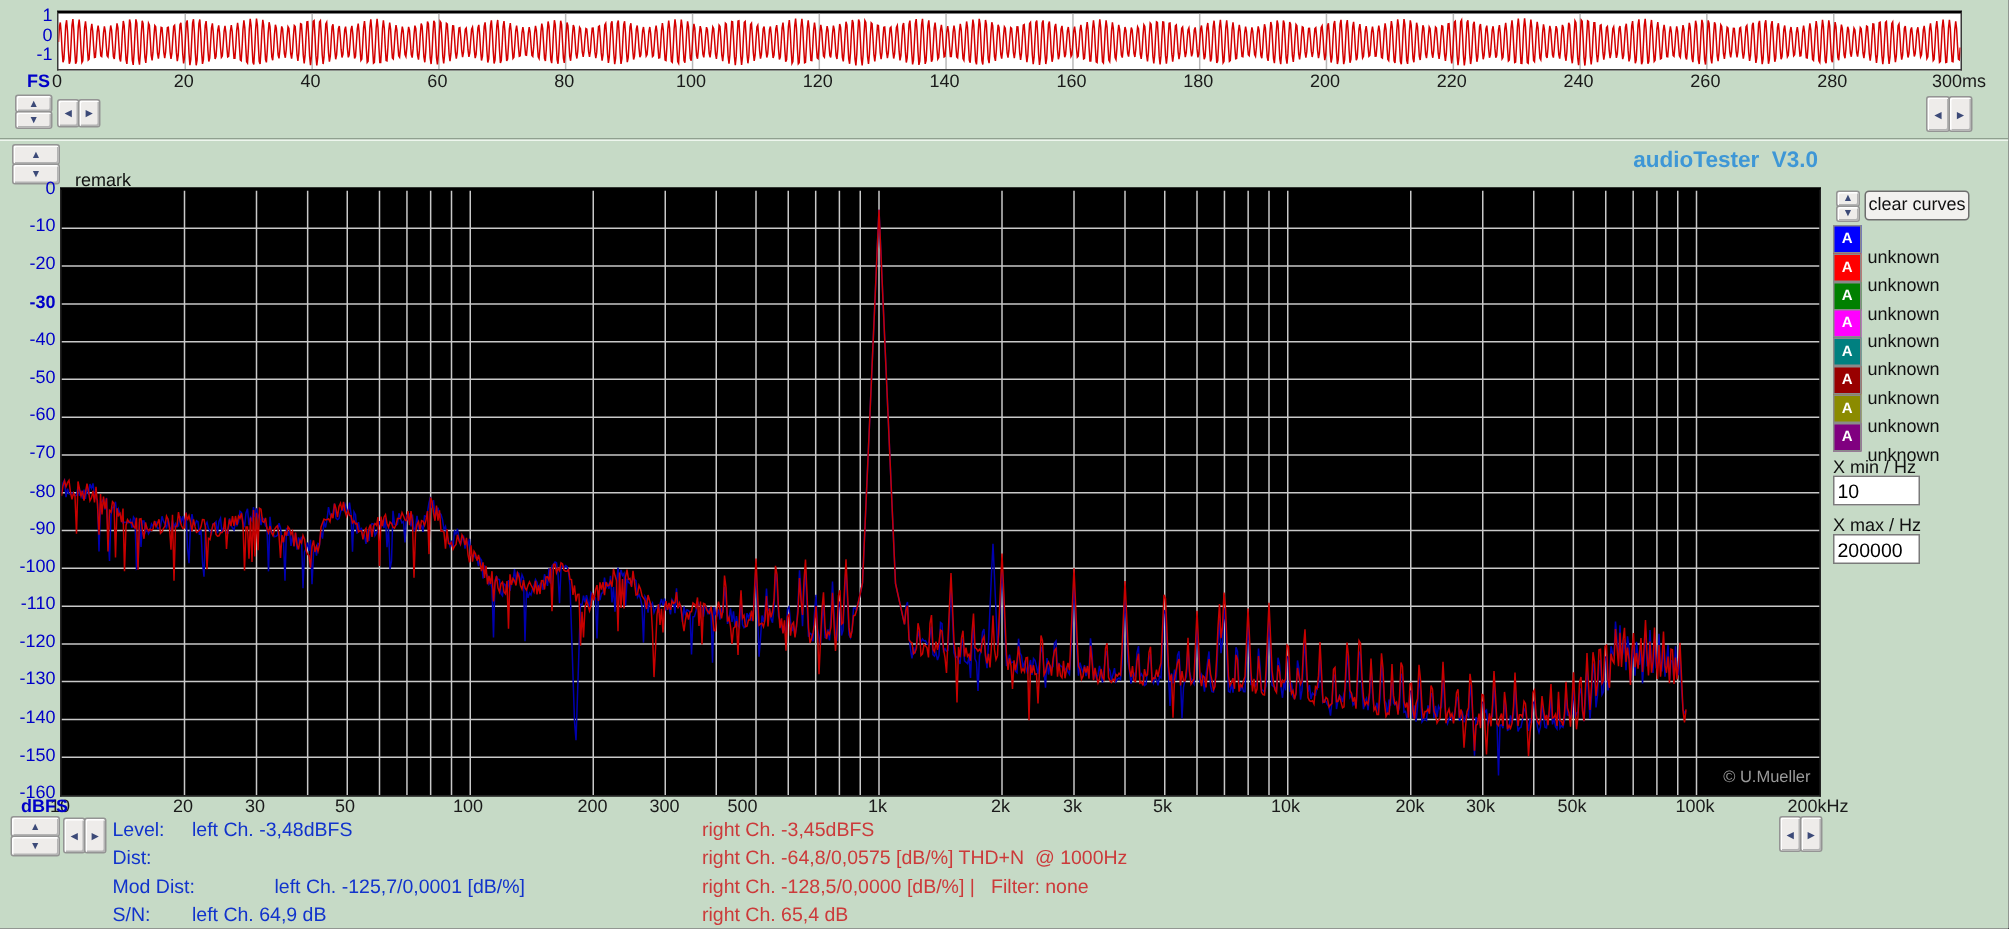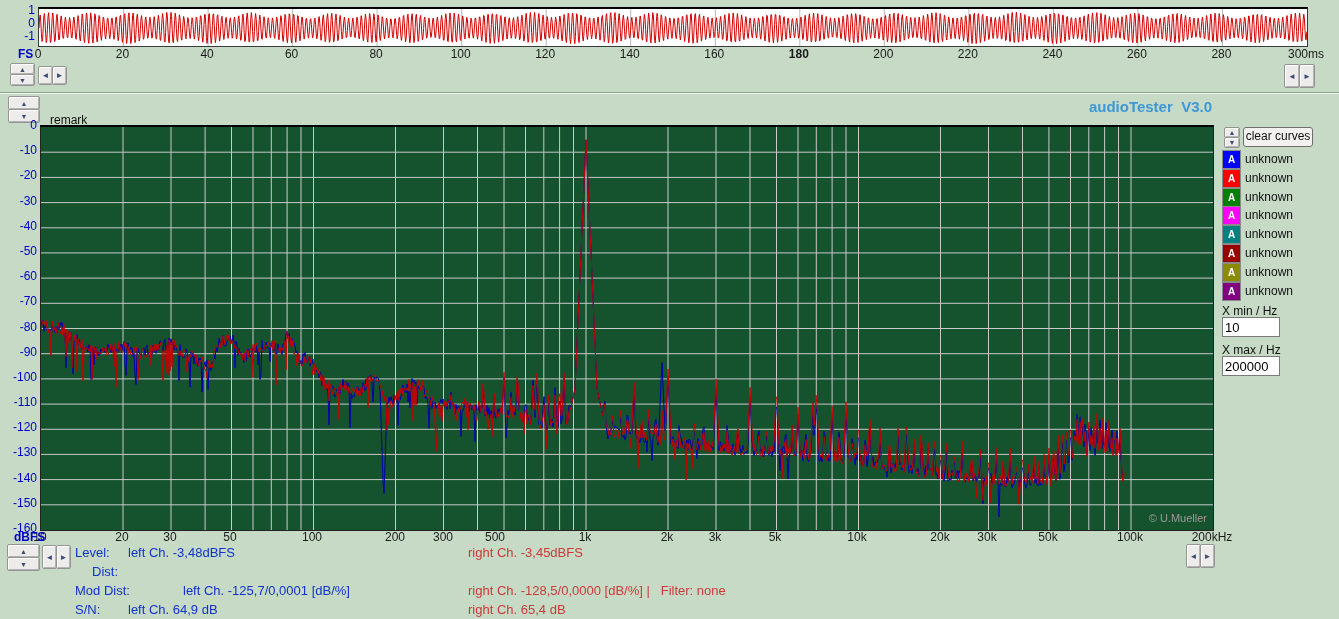--- a/index.html
+++ b/index.html
@@ -2,21 +2,21 @@
 <html><head>
 <meta charset="utf-8">
 <style>
   html,body{margin:0;padding:0;}
   body{font-family:"Liberation Sans", sans-serif;}
   .app{position:relative;width:1339px;height:619px;background:#c6dac6;overflow:hidden;}
 
   
   .scope-plot{position:absolute;left:38px;top:7px;width:1268px;height:37px;background:#fff;
     border:1px solid #3a3a3a;border-top:2px solid #000;}
-  .spec-plot{position:absolute;left:40px;top:125px;width:1172px;height:403px;background:#14532d;
+  .spec-plot{position:absolute;left:40px;top:125px;width:1172px;height:403px;background:#000000;
     border:1px solid #222;border-top:2px solid #000;}
   svg{position:absolute;left:0;top:0;display:block;}
 
   
   .yt{position:absolute;font-size:12px;color:#0000c8;text-align:right;}
   .xt{position:absolute;font-size:12px;color:#1a1a1a;transform:translateX(-50%);white-space:nowrap;}
   .unit{position:absolute;font-size:12px;font-weight:bold;color:#0000c8;}
 
   .remark{position:absolute;left:50px;top:99px;font-size:12px;color:#111;margin-top:14px;}
   .title{position:absolute;left:1020px;top:98px;width:192px;text-align:right;font-size:15px;
@@ -30,21 +30,21 @@
   .up::before{content:"\25B2";font-size:7px;}
   .down::before{content:"\25BC";font-size:7px;}
   .left::before{content:"\25C4";font-size:8px;}
   .right::before{content:"\25BA";font-size:8px;}
 
   .btn-clear{position:absolute;left:1243px;top:127px;width:68px;height:18px;font-size:12px;color:#111;
     background:#f2f1ef;border:1px solid #6e6e6e;border-radius:3px;text-align:center;line-height:16px;}
 
   .chip{position:absolute;left:1222px;width:17px;height:17px;display:flex;align-items:center;
     justify-content:center;color:#fff;font-size:10px;font-weight:bold;border:1px solid #8a8a8a;}
-  .chip-label{position:absolute;left:1245px;font-size:12px;color:#111;width:70px;}
+  .chip-label{position:absolute;left:1245px;font-size:12px;color:#111;width:70px;margin-top:12px;}
 
   .panel-label{position:absolute;left:1222px;font-size:12px;color:#111;}
   .xfield{position:absolute;left:1222px;width:52px;height:16px;font-family:"Liberation Sans",sans-serif;
     font-size:13px;border:1px solid #7a7a7a;background:#fff;padding:1px 2px;}
 
   .mrow span{position:absolute;font-size:13px;white-space:pre;}
   .m-label{left:75px;color:#1133cc;}
   .m-left{left:128px;color:#1133cc;}
   .mrow.r2 .m-left{left:183px;}
   .m-right{left:468px;color:#cc3a3a;}
@@ -82,21 +82,21 @@
   <div id="scopeXT">
       <div class="xt" style="left:38px;top:47px;">0</div>
       <div class="xt" style="left:122.53333333333333px;top:47px;">20</div>
       <div class="xt" style="left:207.06666666666666px;top:47px;">40</div>
       <div class="xt" style="left:291.6px;top:47px;">60</div>
       <div class="xt" style="left:376.1333333333333px;top:47px;">80</div>
       <div class="xt" style="left:460.66666666666663px;top:47px;">100</div>
       <div class="xt" style="left:545.2px;top:47px;">120</div>
       <div class="xt" style="left:629.7333333333333px;top:47px;">140</div>
       <div class="xt" style="left:714.2666666666667px;top:47px;">160</div>
-      <div class="xt" style="left:798.8px;top:47px;font-weight:bold;">180</div>
+      <div class="xt" style="left:798.8px;top:47px;">180</div>
       <div class="xt" style="left:883.3333333333333px;top:47px;">200</div>
       <div class="xt" style="left:967.8666666666666px;top:47px;">220</div>
       <div class="xt" style="left:1052.4px;top:47px;">240</div>
       <div class="xt" style="left:1136.9333333333334px;top:47px;">260</div>
       <div class="xt" style="left:1221.4666666666667px;top:47px;">280</div>
       <div class="xt" style="left:1306px;top:47px;">300ms</div>
     </div>
 
   <div class="sbtn up" style="left:10px;top:63px;width:23px;height:10px;"></div>
   <div class="sbtn down" style="left:10px;top:74px;width:23px;height:10px;"></div>
@@ -167,21 +167,21 @@
         <line x1="1090.0" y1="0" x2="1090.0" y2="403" stroke="#c9c9c9"></line>
         <polyline points="0,201.0 1,195.0 2,193.2 3,204.4 4,198.8 5,202.1 6,202.5 7,201.5 8,202.6 9,203.4 10,203.2 11,197.4 12,203.5 13,200.1 14,205.5 15,199.4 16,205.6 17,196.8 18,202.9 19,195.7 20,198.6 21,195.3 22,203.5 23,205.1 24,206.6 25,240.7 26,208.5 27,207.6 28,205.7 29,212.7 30,204.9 31,227.8 32,247.0 33,216.2 34,211.2 35,211.3 36,207.5 37,217.6 38,212.5 39,215.6 40,219.1 41,221.8 42,221.2 43,221.1 44,221.5 45,221.4 46,219.6 47,224.9 48,217.7 49,219.2 50,252.2 51,251.0 52,221.0 53,237.6 54,220.4 55,220.4 56,227.6 57,225.3 58,228.9 59,227.0 60,222.3 61,223.8 62,221.3 63,221.0 64,225.3 65,225.0 66,224.1 67,217.2 68,220.4 69,222.2 70,225.4 71,218.8 72,224.7 73,226.2 74,219.9 75,224.3 76,222.1 77,224.2 78,223.5 79,217.1 80,220.6 81,217.2 82,223.8 83,214.6 84,237.9 85,248.5 86,222.6 87,215.8 88,221.8 89,223.0 90,220.2 91,221.0 92,229.6 93,226.2 94,247.8 95,257.5 96,223.1 97,221.1 98,225.4 99,227.1 100,228.8 101,222.2 102,222.2 103,220.8 104,228.4 105,220.6 106,218.4 107,228.2 108,225.0 109,225.7 110,228.2 111,228.4 112,218.5 113,223.0 114,225.0 115,226.4 116,220.7 117,223.3 118,221.2 119,213.8 120,214.7 121,220.4 122,224.5 123,215.0 124,212.2 125,223.1 126,218.1 127,220.1 128,211.0 129,217.7 130,211.9 131,218.2 132,215.7 133,223.1 134,218.4 135,219.4 136,223.5 137,224.5 138,253.9 139,217.5 140,227.5 141,228.6 142,230.7 143,230.5 144,229.9 145,221.8 146,224.9 147,234.2 148,233.4 149,260.2 150,224.9 151,230.2 152,226.2 153,237.0 154,229.8 155,237.2 156,228.2 157,239.4 158,231.3 159,233.8 160,230.9 161,265.1 162,240.9 163,238.7 164,234.7 165,240.2 166,232.9 167,262.4 168,242.1 169,237.4 170,243.4 171,235.4 172,236.0 173,227.6 174,232.1 175,220.4 176,224.8 177,219.5 178,211.1 179,215.9 180,217.4 181,214.8 182,208.7 183,218.5 184,219.4 185,218.7 186,214.5 187,211.6 188,213.0 189,209.2 190,212.8 191,215.2 192,208.1 193,215.3 194,240.8 195,214.2 196,216.1 197,228.8 198,221.1 199,226.5 200,225.4 201,231.1 202,229.9 203,235.6 204,226.3 205,233.6 206,224.0 207,222.1 208,222.4 209,230.0 210,228.1 211,226.1 212,220.4 213,223.8 214,220.9 215,225.0 216,218.0 217,237.8 218,224.9 219,252.4 220,246.9 221,213.5 222,222.6 223,223.2 224,222.4 225,215.2 226,218.8 227,221.6 228,220.7 229,234.7 230,216.2 231,219.9 232,215.1 233,224.0 234,216.1 235,227.1 236,224.7 237,216.9 238,225.3 239,223.2 240,223.3 241,227.6 242,216.9 243,217.4 244,214.4 245,208.1 246,204.3 247,211.7 248,206.4 249,217.6 250,215.8 251,211.5 252,215.1 253,215.9 254,219.4 255,226.0 256,223.9 257,229.9 258,233.7 259,237.1 260,233.4 261,238.7 262,226.5 263,229.1 264,225.5 265,232.5 266,235.8 267,232.9 268,230.0 269,238.8 270,233.5 271,236.4 272,232.2 273,243.3 274,243.7 275,242.6 276,244.9 277,245.1 278,250.4 279,245.0 280,246.5 281,258.7 282,249.9 283,254.8 284,256.9 285,262.5 286,260.9 287,265.4 288,298.0 289,259.9 290,257.4 291,259.2 292,259.4 293,268.8 294,270.2 295,262.2 296,263.1 297,267.4 298,259.7 299,267.0 300,260.8 301,260.8 302,252.4 303,260.9 304,254.7 305,255.3 306,262.1 307,256.2 308,258.6 309,300.5 310,265.7 311,271.6 312,268.3 313,269.7 314,265.6 315,263.4 316,259.3 317,261.1 318,266.6 319,262.5 320,261.3 321,266.3 322,255.8 323,259.3 324,263.6 325,251.8 326,262.1 327,250.3 328,249.2 329,247.7 330,248.2 331,255.8 332,275.2 333,252.2 334,249.7 335,251.8 336,250.0 337,250.6 338,254.7 339,263.2 340,293.4 341,323.7 342,353.9 343,366.5 344,336.3 345,306.0 346,275.8 347,276.4 348,270.1 349,274.5 350,269.8 351,273.8 352,277.5 353,268.1 354,269.7 355,270.7 356,271.8 357,298.7 358,266.7 359,273.0 360,268.6 361,268.2 362,258.0 363,265.4 364,261.5 365,265.5 366,256.9 367,274.7 368,264.3 369,280.8 370,263.2 371,251.4 372,261.3 373,252.9 374,256.7 375,255.2 376,276.8 377,258.9 378,261.3 379,261.9 380,263.4 381,258.5 382,259.2 383,260.2 384,271.2 385,269.4 386,272.1 387,276.9 388,301.4 389,270.7 390,272.5 391,281.4 392,274.2 393,276.8 394,275.0 395,281.4 396,278.7 397,277.7 398,281.5 399,275.7 400,272.3 401,276.8 402,272.0 403,279.4 404,279.0 405,277.1 406,282.6 407,272.7 408,274.3 409,281.8 410,265.2 411,278.4 412,275.8 413,277.8 414,287.6 415,277.3 416,283.2 417,279.6 418,280.1 419,281.1 420,309.3 421,284.2 422,284.0 423,280.3 424,273.9 425,276.2 426,276.4 427,278.0 428,284.1 429,277.5 430,277.7 431,282.6 432,278.9 433,279.9 434,314.9 435,277.6 436,282.5 437,283.4 438,279.3 439,286.1 440,279.3 441,281.5 442,264.3 443,272.2 444,288.9 445,285.5 446,278.5 447,287.6 448,280.6 449,291.2 450,283.8 451,290.3 452,291.2 453,271.5 454,289.3 455,291.4 456,290.4 457,281.8 458,284.9 459,281.5 460,286.3 461,285.5 462,271.1 463,250.3 464,280.6 465,310.8 466,298.7 467,283.3 468,287.6 469,281.3 470,265.3 471,279.9 472,279.2 473,285.5 474,288.2 475,277.9 476,255.2 477,261.1 478,283.8 479,286.3 480,289.7 481,294.9 482,290.8 483,295.0 484,279.1 485,277.6 486,287.1 487,293.7 488,290.1 489,297.1 490,290.8 491,275.9 492,253.2 493,268.1 494,290.4 495,267.8 496,253.6 497,276.3 498,297.4 499,295.1 500,296.0 501,300.5 502,282.1 503,269.5 504,292.2 505,297.4 506,302.8 507,286.3 508,275.4 509,298.0 510,298.5 511,292.5 512,299.9 513,283.4 514,260.7 515,280.8 516,297.4 517,300.3 518,277.6 519,274.0 520,296.7 521,293.2 522,270.6 523,250.8 524,273.5 525,296.2 526,298.2 527,293.6 528,278.4 529,278.2 530,280.0 531,275.5 532,271.0 533,266.4 534,261.6 535,239.0 536,216.3 537,193.6 538,171.0 539,148.3 540,125.6 541,102.9 542,80.3 543,57.6 544,34.9 545,12.9 546,35.6 547,58.3 548,80.9 549,103.6 550,126.3 551,148.9 552,171.6 553,194.3 554,216.9 555,239.6 556,262.0 557,266.5 558,271.1 559,275.6 560,280.1 561,284.7 562,289.2 563,277.3 564,274.3 565,297.0 566,305.9 567,311.9 568,304.5 569,308.8 570,302.2 571,293.5 572,298.4 573,301.0 574,298.9 575,300.3 576,300.1 577,302.1 578,302.7 579,296.2 580,290.7 581,309.5 582,310.5 583,307.9 584,313.1 585,309.9 586,288.0 587,288.8 588,306.9 589,305.4 590,307.2 591,306.6 592,283.9 593,262.6 594,285.3 595,308.0 596,311.1 597,310.7 598,313.2 599,315.7 600,303.4 601,298.6 602,313.6 603,314.5 604,315.4 605,310.9 606,325.0 607,302.3 608,289.6 609,312.2 610,314.5 611,333.7 612,310.3 613,306.9 614,294.5 615,292.4 616,311.0 617,318.4 618,301.0 619,278.3 620,255.6 621,235.5 622,258.2 623,280.8 624,303.5 625,295.0 626,272.3 627,249.7 628,271.7 629,294.4 630,317.0 631,314.3 632,309.5 633,315.0 634,314.4 635,314.1 636,320.4 637,321.5 638,298.8 639,308.2 640,310.3 641,318.1 642,314.5 643,318.3 644,322.0 645,317.4 646,313.0 647,323.0 648,312.0 649,313.3 650,317.2 651,322.4 652,314.0 653,304.2 654,307.8 655,319.2 656,331.5 657,311.7 658,322.7 659,316.7 660,318.4 661,317.4 662,301.7 663,300.3 664,319.5 665,315.5 666,316.9 667,317.4 668,319.9 669,319.4 670,318.1 671,321.0 672,322.6 673,307.2 674,284.6 675,262.0 676,284.7 677,307.3 678,323.4 679,314.8 680,318.6 681,321.1 682,316.4 683,323.7 684,319.4 685,321.1 686,298.5 687,308.6 688,325.7 689,321.3 690,325.5 691,322.8 692,317.0 693,322.3 694,328.1 695,319.0 696,310.2 697,306.9 698,318.2 699,320.2 700,326.6 701,322.6 702,318.4 703,327.4 704,325.7 705,325.0 706,326.0 707,315.8 708,293.1 709,270.5 710,291.2 711,313.9 712,320.3 713,328.8 714,323.4 715,322.0 716,324.5 717,308.3 718,303.7 719,323.9 720,322.3 721,324.5 722,330.0 723,329.2 724,319.7 725,312.9 726,309.2 727,325.4 728,328.3 729,324.0 730,326.1 731,329.9 732,323.9 733,325.0 734,302.4 735,279.7 736,282.0 737,304.6 738,323.3 739,343.7 740,321.9 741,328.6 742,319.4 743,326.7 744,309.9 745,307.2 746,325.5 747,351.9 748,331.2 749,326.4 750,323.9 751,303.2 752,320.6 753,325.0 754,326.9 755,328.9 756,310.4 757,287.7 758,309.2 759,328.0 760,322.9 761,325.7 762,334.1 763,322.9 764,314.8 765,307.3 766,330.0 767,334.1 768,334.4 769,326.6 770,323.8 771,301.1 772,285.8 773,308.4 774,300.8 775,278.1 776,288.6 777,311.3 778,333.9 779,334.5 780,328.9 781,334.8 782,326.8 783,304.5 784,307.5 785,329.5 786,333.6 787,329.4 788,334.0 789,334.1 790,311.4 791,288.8 792,308.2 793,329.3 794,329.2 795,328.0 796,330.1 797,328.0 798,305.3 799,316.8 800,332.6 801,333.3 802,334.4 803,330.2 804,307.5 805,284.8 806,307.1 807,329.7 808,330.6 809,331.2 810,334.2 811,311.5 812,315.7 813,331.0 814,338.2 815,327.4 816,333.2 817,310.6 818,311.6 819,334.2 820,328.0 821,337.4 822,338.7 823,335.9 824,313.3 825,319.0 826,339.5 827,333.1 828,311.9 829,300.2 830,322.9 831,334.3 832,329.8 833,339.0 834,335.0 835,336.2 836,336.4 837,331.6 838,331.2 839,308.5 840,328.7 841,341.2 842,339.6 843,340.7 844,342.7 845,344.2 846,350.1 847,340.2 848,324.3 849,323.0 850,345.7 851,339.9 852,336.5 853,337.6 854,341.1 855,335.4 856,331.7 857,309.0 858,318.2 859,337.7 860,335.7 861,343.0 862,341.5 863,344.4 864,330.4 865,307.7 866,309.4 867,332.1 868,345.8 869,340.3 870,338.4 871,346.5 872,337.9 873,317.1 874,335.2 875,345.1 876,345.8 877,341.5 878,348.1 879,338.7 880,316.0 881,326.3 882,340.2 883,341.9 884,349.7 885,339.3 886,343.4 887,320.8 888,341.7 889,343.0 890,341.4 891,347.6 892,344.9 893,322.2 894,325.1 895,347.8 896,347.3 897,352.1 898,347.1 899,333.9 900,333.6 901,351.7 902,343.3 903,354.1 904,343.9 905,323.7 906,333.7 907,354.3 908,352.9 909,352.1 910,353.2 911,343.2 912,348.1 913,335.0 914,337.5 915,351.6 916,343.6 917,350.9 918,343.7 919,345.8 920,344.4 921,321.8 922,340.7 923,351.1 924,355.3 925,352.4 926,350.2 927,352.9 928,351.6 929,346.6 930,340.0 931,337.5 932,353.7 933,350.7 934,348.2 935,354.6 936,350.6 937,349.0 938,350.8 939,329.8 940,337.7 941,353.7 942,376.8 943,351.0 944,354.0 945,351.2 946,357.1 947,341.1 948,341.5 949,347.9 950,346.5 951,356.7 952,353.0 953,350.7 954,350.5 955,327.8 956,344.7 957,353.7 958,390.0 959,356.6 960,356.3 961,358.4 962,339.3 963,348.3 964,359.9 965,359.4 966,349.9 967,355.1 968,349.4 969,329.0 970,348.6 971,360.7 972,358.4 973,357.8 974,352.7 975,345.5 976,347.1 977,353.0 978,360.3 979,352.3 980,355.1 981,342.1 982,340.5 983,349.5 984,357.8 985,361.2 986,357.1 987,342.0 988,350.4 989,357.8 990,358.3 991,350.3 992,350.4 993,336.7 994,355.9 995,351.4 996,357.4 997,358.9 998,339.2 999,358.5 1000,356.8 1001,357.8 1002,353.3 1003,335.0 1004,349.6 1005,349.8 1006,351.5 1007,348.8 1008,328.7 1009,351.4 1010,348.5 1011,347.8 1012,335.6 1013,331.8 1014,345.5 1015,353.8 1016,338.7 1017,316.0 1018,336.4 1019,352.3 1020,338.0 1021,315.3 1022,321.9 1023,344.6 1024,336.4 1025,313.7 1026,313.4 1027,336.1 1028,334.2 1029,311.5 1030,310.6 1031,333.3 1032,326.4 1033,303.8 1034,308.3 1035,310.0 1036,287.3 1037,299.6 1038,312.1 1039,289.8 1040,312.5 1041,307.9 1042,299.2 1043,319.8 1044,297.2 1045,304.8 1046,327.5 1047,314.5 1048,302.6 1049,323.5 1050,300.8 1051,311.2 1052,316.2 1053,305.9 1054,328.6 1055,313.2 1056,293.8 1057,316.5 1058,315.8 1059,293.1 1060,313.9 1061,321.6 1062,298.9 1063,318.2 1064,318.1 1065,295.5 1066,316.6 1067,320.6 1068,301.5 1069,324.2 1070,314.0 1071,303.1 1072,325.8 1073,313.4 1074,313.8 1075,326.5 1076,303.8 1077,318.3 1078,323.1 1079,309.1 1080,331.7 1081,346.0 1082,348.2 1083,347.0" fill="none" stroke="#0000b0" stroke-width="1"></polyline>
         <polyline points="0,203.6 1,196.9 2,193.5 3,197.5 4,194.8 5,193.3 6,201.3 7,205.9 8,201.7 9,203.7 10,228.8 11,194.0 12,199.0 13,203.5 14,200.2 15,206.7 16,201.3 17,195.4 18,200.4 19,206.9 20,204.9 21,200.2 22,208.0 23,197.6 24,209.6 25,229.5 26,202.3 27,216.0 28,204.1 29,212.1 30,205.2 31,240.7 32,213.3 33,214.4 34,207.5 35,208.6 36,244.6 37,211.8 38,216.6 39,215.2 40,221.1 41,212.0 42,253.8 43,223.3 44,219.4 45,221.0 46,221.5 47,221.3 48,224.1 49,225.0 50,218.1 51,252.8 52,219.0 53,218.8 54,226.8 55,232.2 56,221.2 57,225.4 58,227.0 59,225.8 60,226.7 61,225.8 62,220.3 63,224.0 64,221.9 65,219.2 66,228.5 67,227.5 68,225.3 69,223.7 70,217.1 71,219.2 72,224.7 73,239.5 74,216.2 75,260.2 76,223.9 77,223.6 78,214.4 79,220.2 80,223.5 81,225.4 82,224.9 83,214.7 84,219.9 85,216.8 86,221.1 87,227.3 88,219.3 89,224.1 90,227.9 91,227.3 92,226.5 93,224.2 94,219.3 95,219.4 96,224.5 97,252.4 98,232.0 99,232.8 100,227.2 101,222.7 102,221.8 103,229.3 104,230.5 105,230.2 106,228.2 107,228.1 108,226.4 109,218.0 110,239.0 111,225.2 112,219.3 113,223.8 114,217.1 115,223.6 116,217.0 117,222.9 118,217.1 119,218.5 120,215.2 121,222.9 122,253.4 123,224.4 124,224.4 125,245.4 126,218.0 127,247.7 128,213.0 129,244.0 130,214.8 131,239.8 132,211.8 133,212.4 134,220.5 135,221.2 136,218.3 137,225.7 138,228.2 139,223.8 140,228.2 141,230.1 142,226.0 143,224.4 144,223.5 145,229.9 146,244.9 147,229.7 148,234.5 149,227.2 150,230.1 151,224.1 152,225.6 153,229.3 154,227.2 155,237.1 156,228.1 157,236.2 158,239.2 159,233.3 160,235.0 161,229.9 162,232.5 163,239.7 164,242.5 165,243.2 166,251.5 167,237.4 168,233.3 169,240.9 170,237.2 171,240.5 172,236.1 173,224.3 174,221.7 175,219.1 176,219.6 177,219.3 178,218.9 179,220.8 180,215.3 181,218.5 182,208.8 183,212.0 184,217.7 185,210.7 186,208.5 187,213.4 188,207.6 189,213.7 190,217.1 191,213.6 192,216.6 193,216.8 194,221.5 195,220.3 196,222.2 197,221.9 198,227.6 199,226.8 200,226.9 201,232.6 202,226.8 203,225.2 204,234.4 205,225.3 206,222.7 207,230.9 208,223.8 209,222.0 210,223.2 211,217.7 212,250.4 213,217.4 214,223.8 215,217.8 216,216.1 217,222.0 218,224.5 219,220.9 220,221.9 221,224.5 222,225.1 223,222.8 224,218.7 225,218.6 226,218.6 227,214.7 228,217.0 229,219.7 230,220.1 231,213.7 232,223.1 233,213.8 234,220.7 235,258.1 236,228.0 237,222.7 238,220.7 239,226.2 240,220.1 241,220.5 242,223.3 243,219.9 244,213.7 245,242.4 246,204.6 247,207.3 248,214.8 249,220.2 250,210.0 251,220.1 252,213.2 253,227.0 254,226.8 255,228.0 256,238.8 257,225.8 258,235.3 259,235.7 260,234.6 261,239.2 262,237.2 263,236.0 264,229.5 265,233.5 266,235.8 267,229.6 268,231.6 269,236.4 270,231.6 271,242.7 272,247.9 273,236.6 274,247.5 275,240.5 276,242.2 277,246.8 278,243.0 279,247.9 280,253.8 281,247.9 282,258.3 283,250.3 284,262.5 285,256.9 286,262.2 287,253.8 288,274.0 289,261.6 290,257.1 291,265.0 292,267.6 293,262.2 294,261.0 295,267.6 296,268.9 297,260.4 298,292.1 299,255.9 300,262.9 301,258.7 302,260.0 303,263.3 304,255.1 305,257.4 306,263.6 307,265.8 308,259.8 309,264.9 310,266.4 311,263.2 312,260.9 313,263.0 314,264.9 315,267.4 316,260.3 317,269.3 318,263.3 319,269.0 320,260.2 321,260.1 322,266.0 323,257.7 324,257.6 325,259.9 326,251.5 327,280.5 328,249.3 329,249.1 330,254.8 331,251.9 332,253.5 333,248.2 334,249.0 335,253.2 336,253.8 337,253.8 338,252.6 339,259.2 340,259.4 341,269.6 342,263.3 343,273.9 344,269.3 345,269.2 346,303.4 347,280.9 348,298.0 349,278.1 350,273.6 351,276.3 352,280.2 353,276.8 354,268.3 355,273.2 356,266.2 357,263.1 358,273.6 359,261.2 360,266.1 361,261.1 362,269.7 363,261.0 364,263.6 365,263.3 366,260.6 367,264.2 368,252.3 369,256.7 370,260.0 371,293.8 372,254.7 373,278.3 374,259.0 375,278.6 376,257.7 377,252.7 378,259.2 379,258.6 380,264.3 381,253.5 382,261.1 383,269.6 384,269.3 385,263.3 386,265.6 387,270.3 388,271.8 389,273.3 390,279.0 391,269.7 392,273.2 393,276.4 394,294.2 395,324.4 396,305.2 397,283.0 398,275.8 399,289.7 400,278.8 401,294.6 402,278.9 403,273.8 404,279.5 405,274.9 406,279.6 407,273.7 408,275.3 409,274.5 410,267.7 411,278.6 412,275.0 413,277.9 414,287.2 415,293.7 416,286.1 417,281.3 418,286.0 419,281.1 420,280.8 421,275.0 422,275.8 423,277.8 424,271.3 425,290.3 426,274.1 427,302.7 428,275.3 429,275.7 430,279.1 431,280.8 432,281.8 433,277.4 434,284.1 435,293.3 436,293.4 437,279.9 438,274.1 439,278.9 440,285.2 441,279.4 442,256.7 443,264.7 444,287.4 445,284.6 446,290.7 447,302.3 448,291.8 449,291.1 450,287.1 451,309.6 452,283.5 453,266.5 454,285.1 455,283.3 456,290.8 457,290.5 458,286.3 459,286.3 460,280.0 461,287.1 462,266.0 463,245.3 464,268.0 465,289.8 466,288.9 467,288.5 468,290.9 469,286.3 470,270.3 471,290.6 472,278.5 473,284.6 474,280.7 475,272.8 476,250.2 477,256.1 478,278.8 479,291.8 480,285.2 481,295.3 482,286.6 483,306.8 484,284.1 485,282.6 486,296.8 487,289.3 488,287.9 489,297.9 490,290.2 491,280.9 492,258.3 493,273.2 494,282.9 495,260.2 496,246.0 497,268.7 498,291.4 499,301.6 500,298.9 501,295.0 502,289.6 503,277.1 504,294.2 505,322.4 506,300.1 507,278.8 508,267.8 509,290.5 510,299.0 511,294.3 512,295.9 513,290.9 514,268.2 515,288.4 516,307.0 517,292.7 518,270.0 519,266.5 520,289.1 521,288.2 522,265.5 523,245.8 524,268.5 525,291.1 526,298.2 527,293.6 528,283.5 529,283.2 530,280.0 531,275.5 532,271.0 533,266.4 534,261.6 535,239.0 536,216.3 537,193.6 538,171.0 539,148.3 540,125.6 541,102.9 542,80.3 543,57.6 544,34.9 545,12.9 546,35.6 547,58.3 548,80.9 549,103.6 550,126.3 551,148.9 552,171.6 553,194.3 554,216.9 555,239.6 556,262.0 557,266.5 558,271.1 559,275.6 560,280.1 561,284.7 562,289.2 563,279.8 564,276.8 565,299.5 566,301.0 567,301.5 568,308.9 569,307.8 570,305.1 571,288.5 572,293.3 573,310.0 574,308.9 575,302.6 576,303.6 577,304.9 578,311.3 579,288.6 580,283.1 581,305.8 582,307.5 583,300.7 584,306.3 585,301.4 586,293.1 587,293.8 588,305.8 589,311.4 590,321.7 591,299.0 592,276.4 593,255.1 594,277.8 595,300.4 596,309.8 597,341.4 598,304.4 599,311.2 600,298.4 601,293.5 602,310.7 603,304.7 604,310.6 605,309.2 606,313.5 607,294.8 608,282.0 609,304.7 610,305.5 611,307.1 612,305.9 613,307.4 614,299.5 615,297.4 616,309.9 617,315.2 618,308.9 619,318.0 620,303.5 621,283.4 622,306.0 623,312.7 624,310.1 625,287.5 626,264.8 627,242.1 628,264.1 629,286.8 630,309.5 631,319.6 632,311.9 633,316.7 634,332.3 635,313.2 636,319.9 637,313.7 638,303.9 639,313.2 640,320.8 641,318.8 642,320.9 643,311.6 644,311.3 645,353.1 646,316.2 647,321.8 648,316.5 649,322.6 650,322.2 651,342.0 652,319.4 653,296.7 654,300.3 655,322.9 656,320.9 657,316.3 658,314.3 659,316.9 660,323.4 661,312.5 662,306.7 663,305.4 664,324.1 665,315.3 666,323.5 667,324.8 668,313.5 669,325.2 670,319.2 671,314.9 672,319.8 673,297.2 674,274.5 675,251.9 676,274.6 677,297.3 678,317.1 679,319.2 680,325.8 681,323.8 682,317.4 683,321.4 684,317.0 685,325.4 686,303.5 687,313.6 688,326.4 689,318.3 690,324.0 691,328.3 692,325.7 693,319.0 694,324.4 695,326.0 696,305.2 697,301.8 698,324.5 699,326.9 700,327.9 701,325.8 702,327.2 703,322.7 704,323.7 705,321.9 706,323.0 707,305.7 708,283.1 709,260.4 710,281.1 711,303.8 712,319.0 713,324.2 714,317.0 715,326.8 716,327.5 717,313.4 718,308.8 719,328.4 720,327.6 721,329.9 722,319.1 723,323.6 724,322.8 725,307.9 726,304.2 727,326.8 728,324.9 729,325.3 730,319.4 731,324.2 732,318.7 733,315.0 734,292.3 735,269.6 736,271.9 737,294.6 738,317.2 739,327.0 740,322.6 741,351.4 742,326.2 743,320.5 744,314.9 745,312.3 746,330.0 747,320.4 748,326.9 749,327.0 750,318.9 751,298.2 752,320.9 753,329.1 754,327.4 755,325.5 756,302.8 757,280.2 758,301.7 759,324.3 760,330.5 761,323.5 762,324.5 763,331.3 764,319.8 765,312.4 766,322.4 767,326.6 768,332.8 769,330.7 770,313.7 771,291.0 772,275.7 773,298.4 774,290.7 775,268.0 776,278.5 777,301.2 778,323.9 779,330.0 780,327.9 781,325.1 782,332.2 783,309.6 784,312.6 785,334.1 786,329.4 787,330.9 788,326.8 789,324.0 790,301.3 791,278.7 792,298.1 793,320.8 794,334.0 795,325.5 796,335.3 797,332.4 798,310.3 799,321.9 800,334.5 801,336.0 802,336.3 803,320.1 804,297.4 805,274.8 806,297.0 807,319.7 808,328.2 809,332.9 810,334.6 811,316.5 812,320.7 813,331.1 814,326.5 815,327.9 816,325.7 817,303.0 818,304.0 819,326.7 820,335.5 821,333.5 822,339.3 823,334.9 824,318.3 825,324.0 826,329.2 827,327.0 828,304.3 829,292.6 830,315.3 831,338.0 832,340.1 833,340.6 834,340.2 835,342.3 836,330.8 837,332.1 838,323.6 839,301.0 840,321.2 841,341.0 842,341.1 843,337.9 844,338.9 845,344.3 846,342.9 847,341.9 848,319.2 849,318.0 850,340.7 851,340.6 852,337.3 853,341.1 854,344.9 855,344.2 856,324.1 857,301.4 858,310.6 859,333.3 860,335.4 861,340.8 862,337.7 863,345.5 864,322.8 865,300.1 866,301.8 867,324.5 868,337.7 869,343.0 870,340.9 871,342.5 872,334.7 873,312.1 874,330.2 875,346.4 876,344.5 877,349.3 878,349.3 879,331.1 880,308.5 881,318.7 882,341.4 883,350.6 884,348.4 885,349.1 886,338.4 887,315.7 888,336.6 889,342.3 890,341.2 891,349.4 892,337.3 893,314.7 894,317.5 895,340.2 896,344.7 897,341.3 898,351.5 899,328.9 900,328.5 901,345.9 902,352.4 903,342.2 904,338.8 905,316.2 906,326.1 907,344.9 908,352.0 909,347.3 910,347.3 911,345.7 912,348.8 913,330.0 914,332.4 915,347.2 916,349.6 917,355.0 918,353.1 919,352.0 920,336.9 921,314.2 922,333.1 923,355.1 924,348.5 925,345.7 926,350.8 927,348.8 928,355.2 929,348.1 930,335.0 931,332.5 932,351.5 933,346.0 934,350.4 935,371.4 936,357.9 937,347.5 938,344.9 939,322.2 940,330.1 941,352.8 942,373.4 943,356.6 944,355.7 945,348.7 946,358.4 947,336.0 948,336.5 949,358.0 950,376.0 951,356.0 952,348.5 953,357.2 954,342.9 955,320.3 956,337.1 957,355.5 958,356.7 959,351.5 960,348.7 961,357.0 962,334.3 963,343.2 964,359.1 965,356.6 966,358.5 967,355.2 968,344.1 969,321.4 970,341.0 971,356.9 972,349.5 973,349.5 974,351.1 975,340.5 976,342.1 977,354.3 978,377.2 979,361.4 980,354.0 981,334.5 982,332.9 983,349.2 984,354.0 985,355.7 986,352.2 987,337.0 988,345.6 989,352.8 990,349.6 991,356.4 992,343.4 993,329.1 994,351.8 995,351.1 996,349.2 997,356.9 998,334.2 999,353.4 1000,353.8 1001,356.7 1002,348.3 1003,327.5 1004,345.0 1005,348.3 1006,357.4 1007,341.3 1008,321.2 1009,343.8 1010,359.2 1011,350.8 1012,328.1 1013,324.3 1014,346.9 1015,353.8 1016,331.1 1017,308.4 1018,328.8 1019,346.3 1020,330.4 1021,307.8 1022,314.4 1023,337.0 1024,328.9 1025,306.2 1026,305.9 1027,328.5 1028,326.6 1029,303.9 1030,303.1 1031,325.7 1032,331.5 1033,308.8 1034,313.3 1035,315.0 1036,292.3 1037,304.6 1038,317.2 1039,294.9 1040,317.6 1041,300.3 1042,291.6 1043,314.3 1044,304.7 1045,312.4 1046,329.6 1047,306.9 1048,295.1 1049,317.7 1050,308.4 1051,318.8 1052,308.7 1053,298.3 1054,321.0 1055,305.6 1056,286.3 1057,309.0 1058,323.3 1059,300.7 1060,321.5 1061,314.0 1062,291.4 1063,310.6 1064,325.7 1065,303.0 1066,324.1 1067,313.0 1068,294.0 1069,316.6 1070,321.5 1071,310.7 1072,328.5 1073,305.8 1074,306.2 1075,328.9 1076,311.4 1077,325.9 1078,315.6 1079,301.5 1080,324.2 1081,346.8 1082,354.6 1083,345.9" fill="none" stroke="#c80000" stroke-width="1"></polyline>
       </svg>
     <div class="copyright">© U.Mueller</div>
   </div>
   <div id="specYT">
       <div class="yt" style="left:4px;width:33px;top:118px;">0</div>
       <div class="yt" style="left:4px;width:33px;top:143px;">-10</div>
       <div class="yt" style="left:4px;width:33px;top:168px;">-20</div>
-      <div class="yt" style="left:4px;width:33px;top:194px;">-30</div>
+      <div class="yt" style="left:4px;width:33px;top:194px;font-weight:bold;">-30</div>
       <div class="yt" style="left:4px;width:33px;top:219px;">-40</div>
       <div class="yt" style="left:4px;width:33px;top:244px;">-50</div>
       <div class="yt" style="left:4px;width:33px;top:269px;text-align:right;">-60</div>
       <div class="yt" style="left:4px;width:33px;top:294px;">-70</div>
       <div class="yt" style="left:4px;width:33px;top:320px;">-80</div>
       <div class="yt" style="left:4px;width:33px;top:345px;">-90</div>
       <div class="yt" style="left:4px;width:33px;top:370px;">-100</div>
       <div class="yt" style="left:4px;width:33px;top:395px;">-110</div>
       <div class="yt" style="left:4px;width:33px;top:420px;">-120</div>
       <div class="yt" style="left:4px;width:33px;top:445px;">-130</div>
@@ -244,22 +244,23 @@
   <div class="sbtn right" style="left:56px;top:545px;width:13px;height:22px;"></div>
   <div class="sbtn left" style="left:1186px;top:544px;width:13px;height:22px;"></div>
   <div class="sbtn right" style="left:1200px;top:544px;width:13px;height:22px;"></div>
 
   <div id="measure">
       <div class="mrow" style="position:absolute;left:0;top:545px;width:1339px;height:16px;">
         <span class="m-label">Level:</span>
         <span class="m-left">left Ch. -3,48dBFS</span>
         <span class="m-right">right Ch. -3,45dBFS</span>
       </div>
-      <div class="mrow" style="position:absolute;left:0;top:564px;width:1149px;height:16px;margin-left:17px;">
+      <div class="mrow" style="position:absolute;left:0;top:564px;width:1149px;height:16px;">
         <span class="m-label">Dist:</span>
+        <span class="m-right">right Ch. -64,8/0,0575 [dB/%] THD+N  @ 1000Hz</span>
       </div>
       <div class="mrow r2" style="position:absolute;left:0;top:583px;width:1339px;height:16px;">
         <span class="m-label">Mod Dist:</span>
         <span class="m-left">left Ch. -125,7/0,0001 [dB/%]</span>
         <span class="m-right">right Ch. -128,5/0,0000 [dB/%] |   Filter: none</span>
       </div>
       <div class="mrow" style="position:absolute;left:0;top:602px;width:1339px;height:16px;">
         <span class="m-label">S/N:</span>
         <span class="m-left">left Ch. 64,9 dB</span>
         <span class="m-right">right Ch. 65,4 dB</span>

